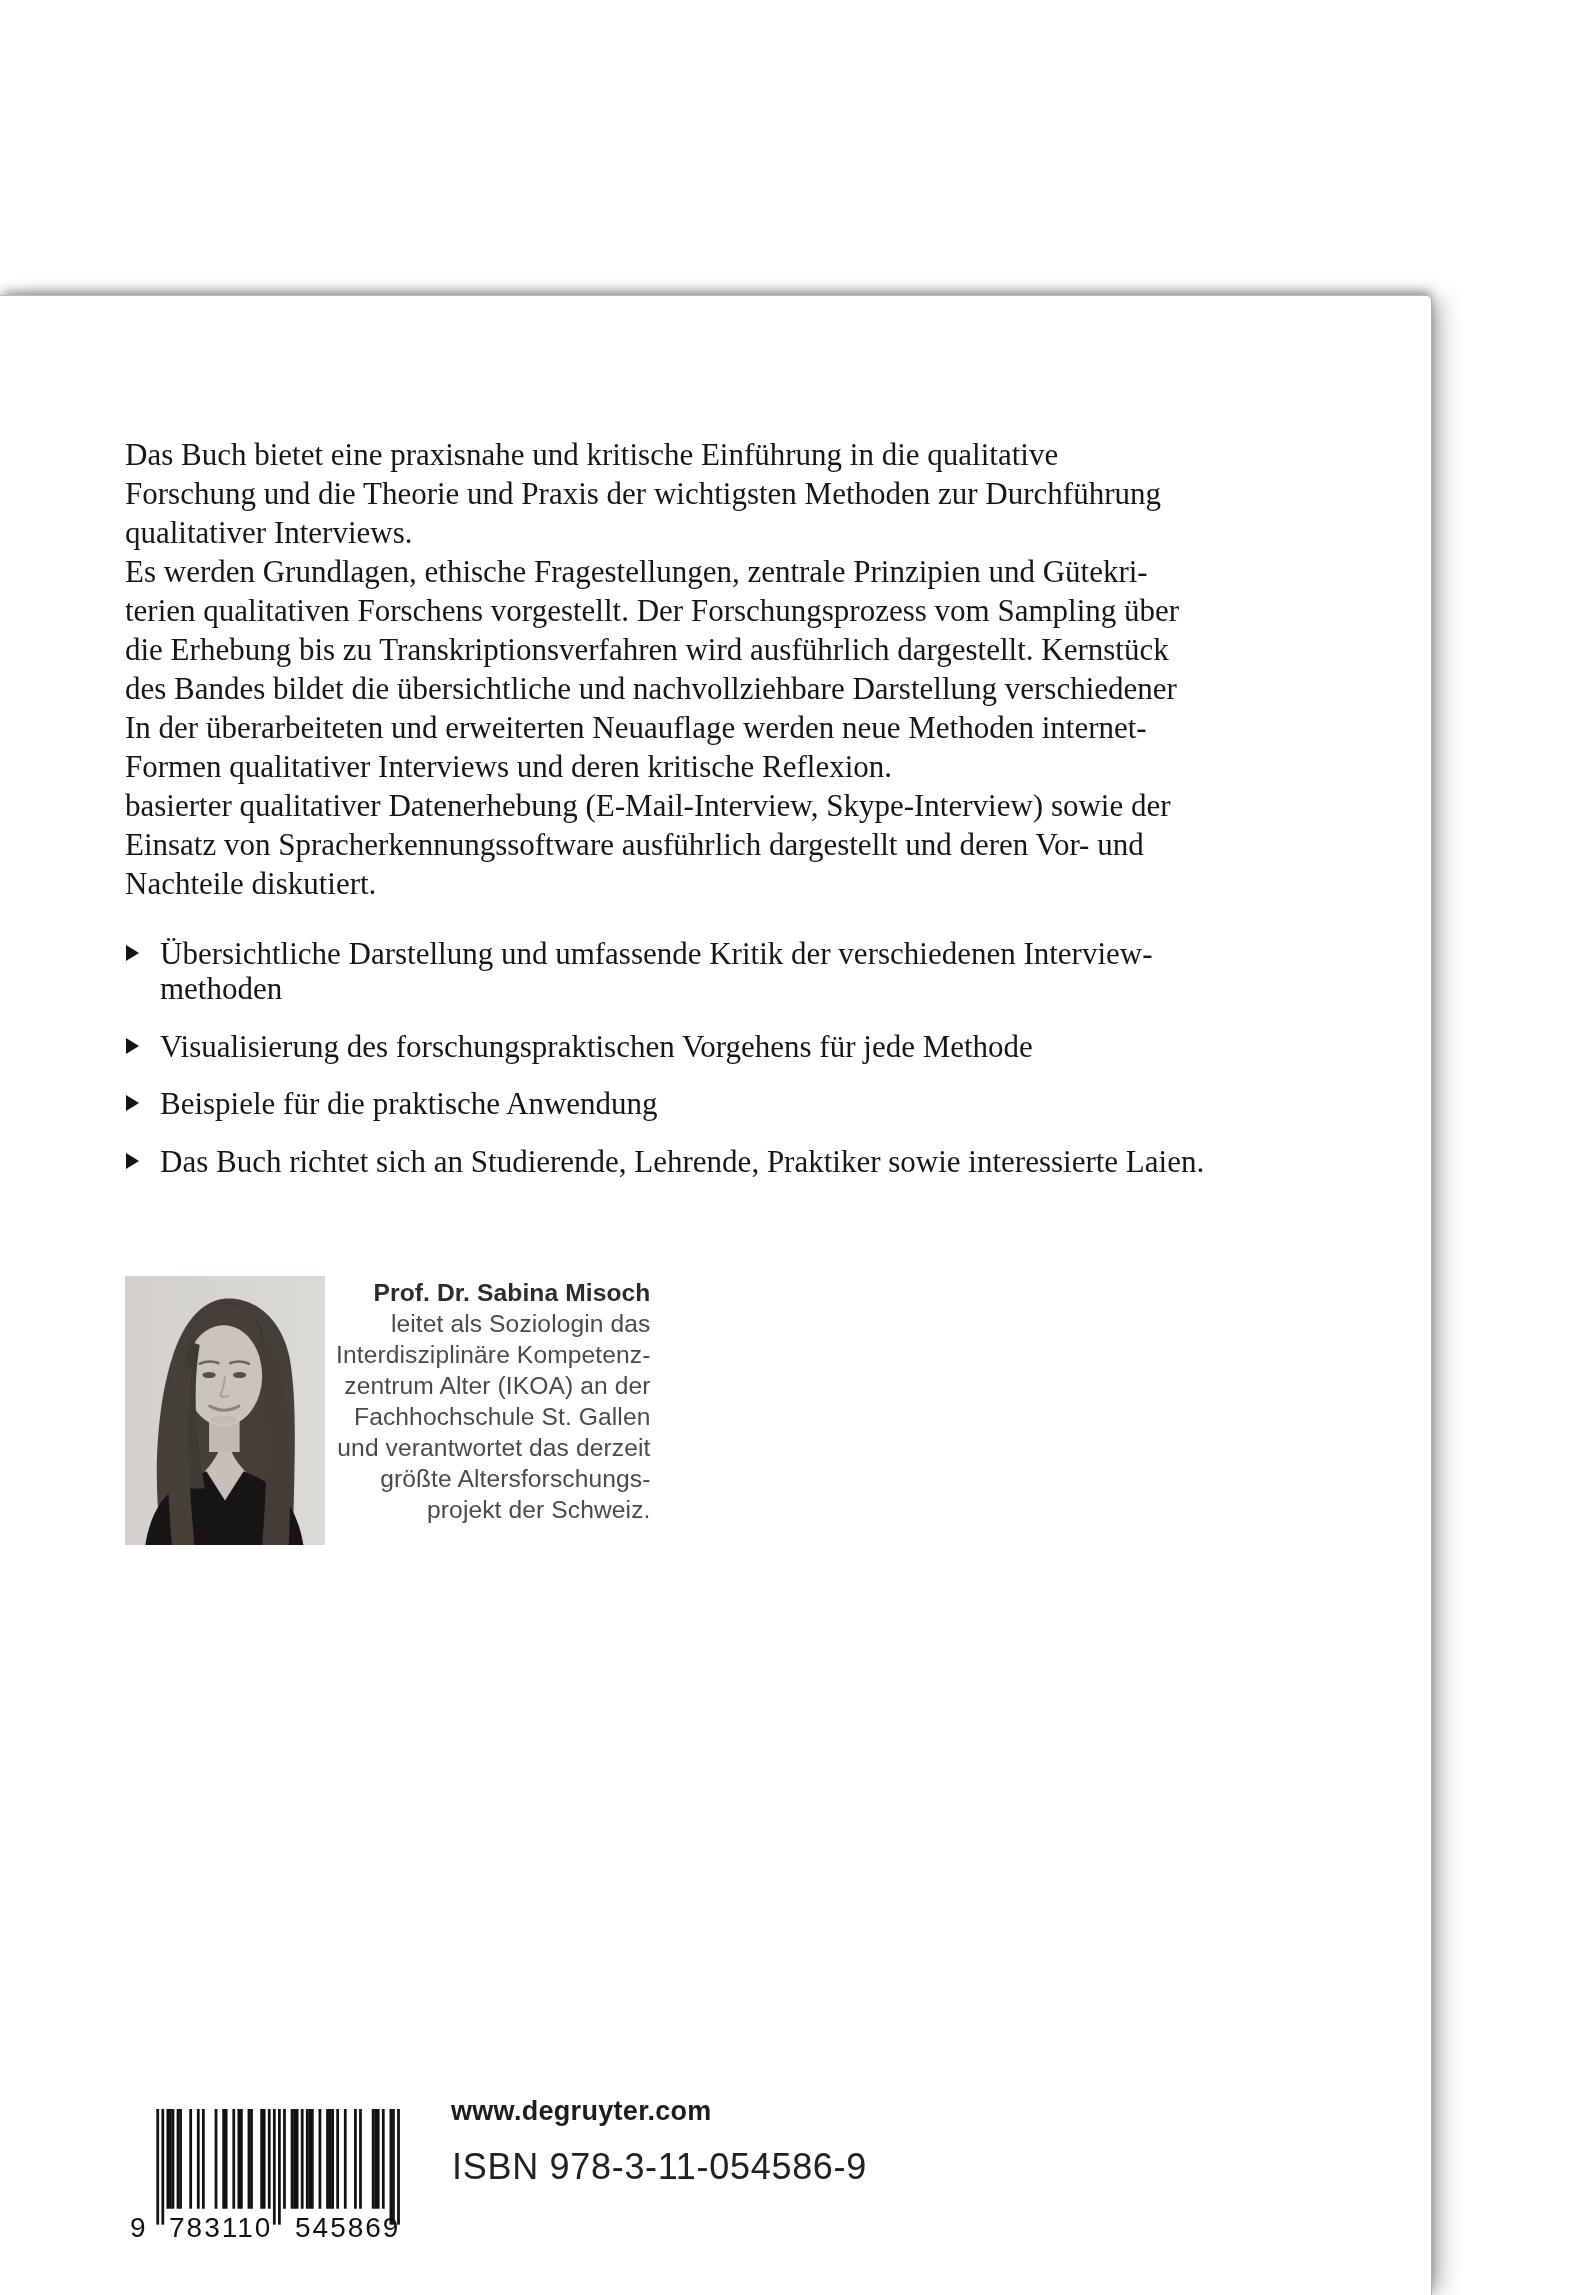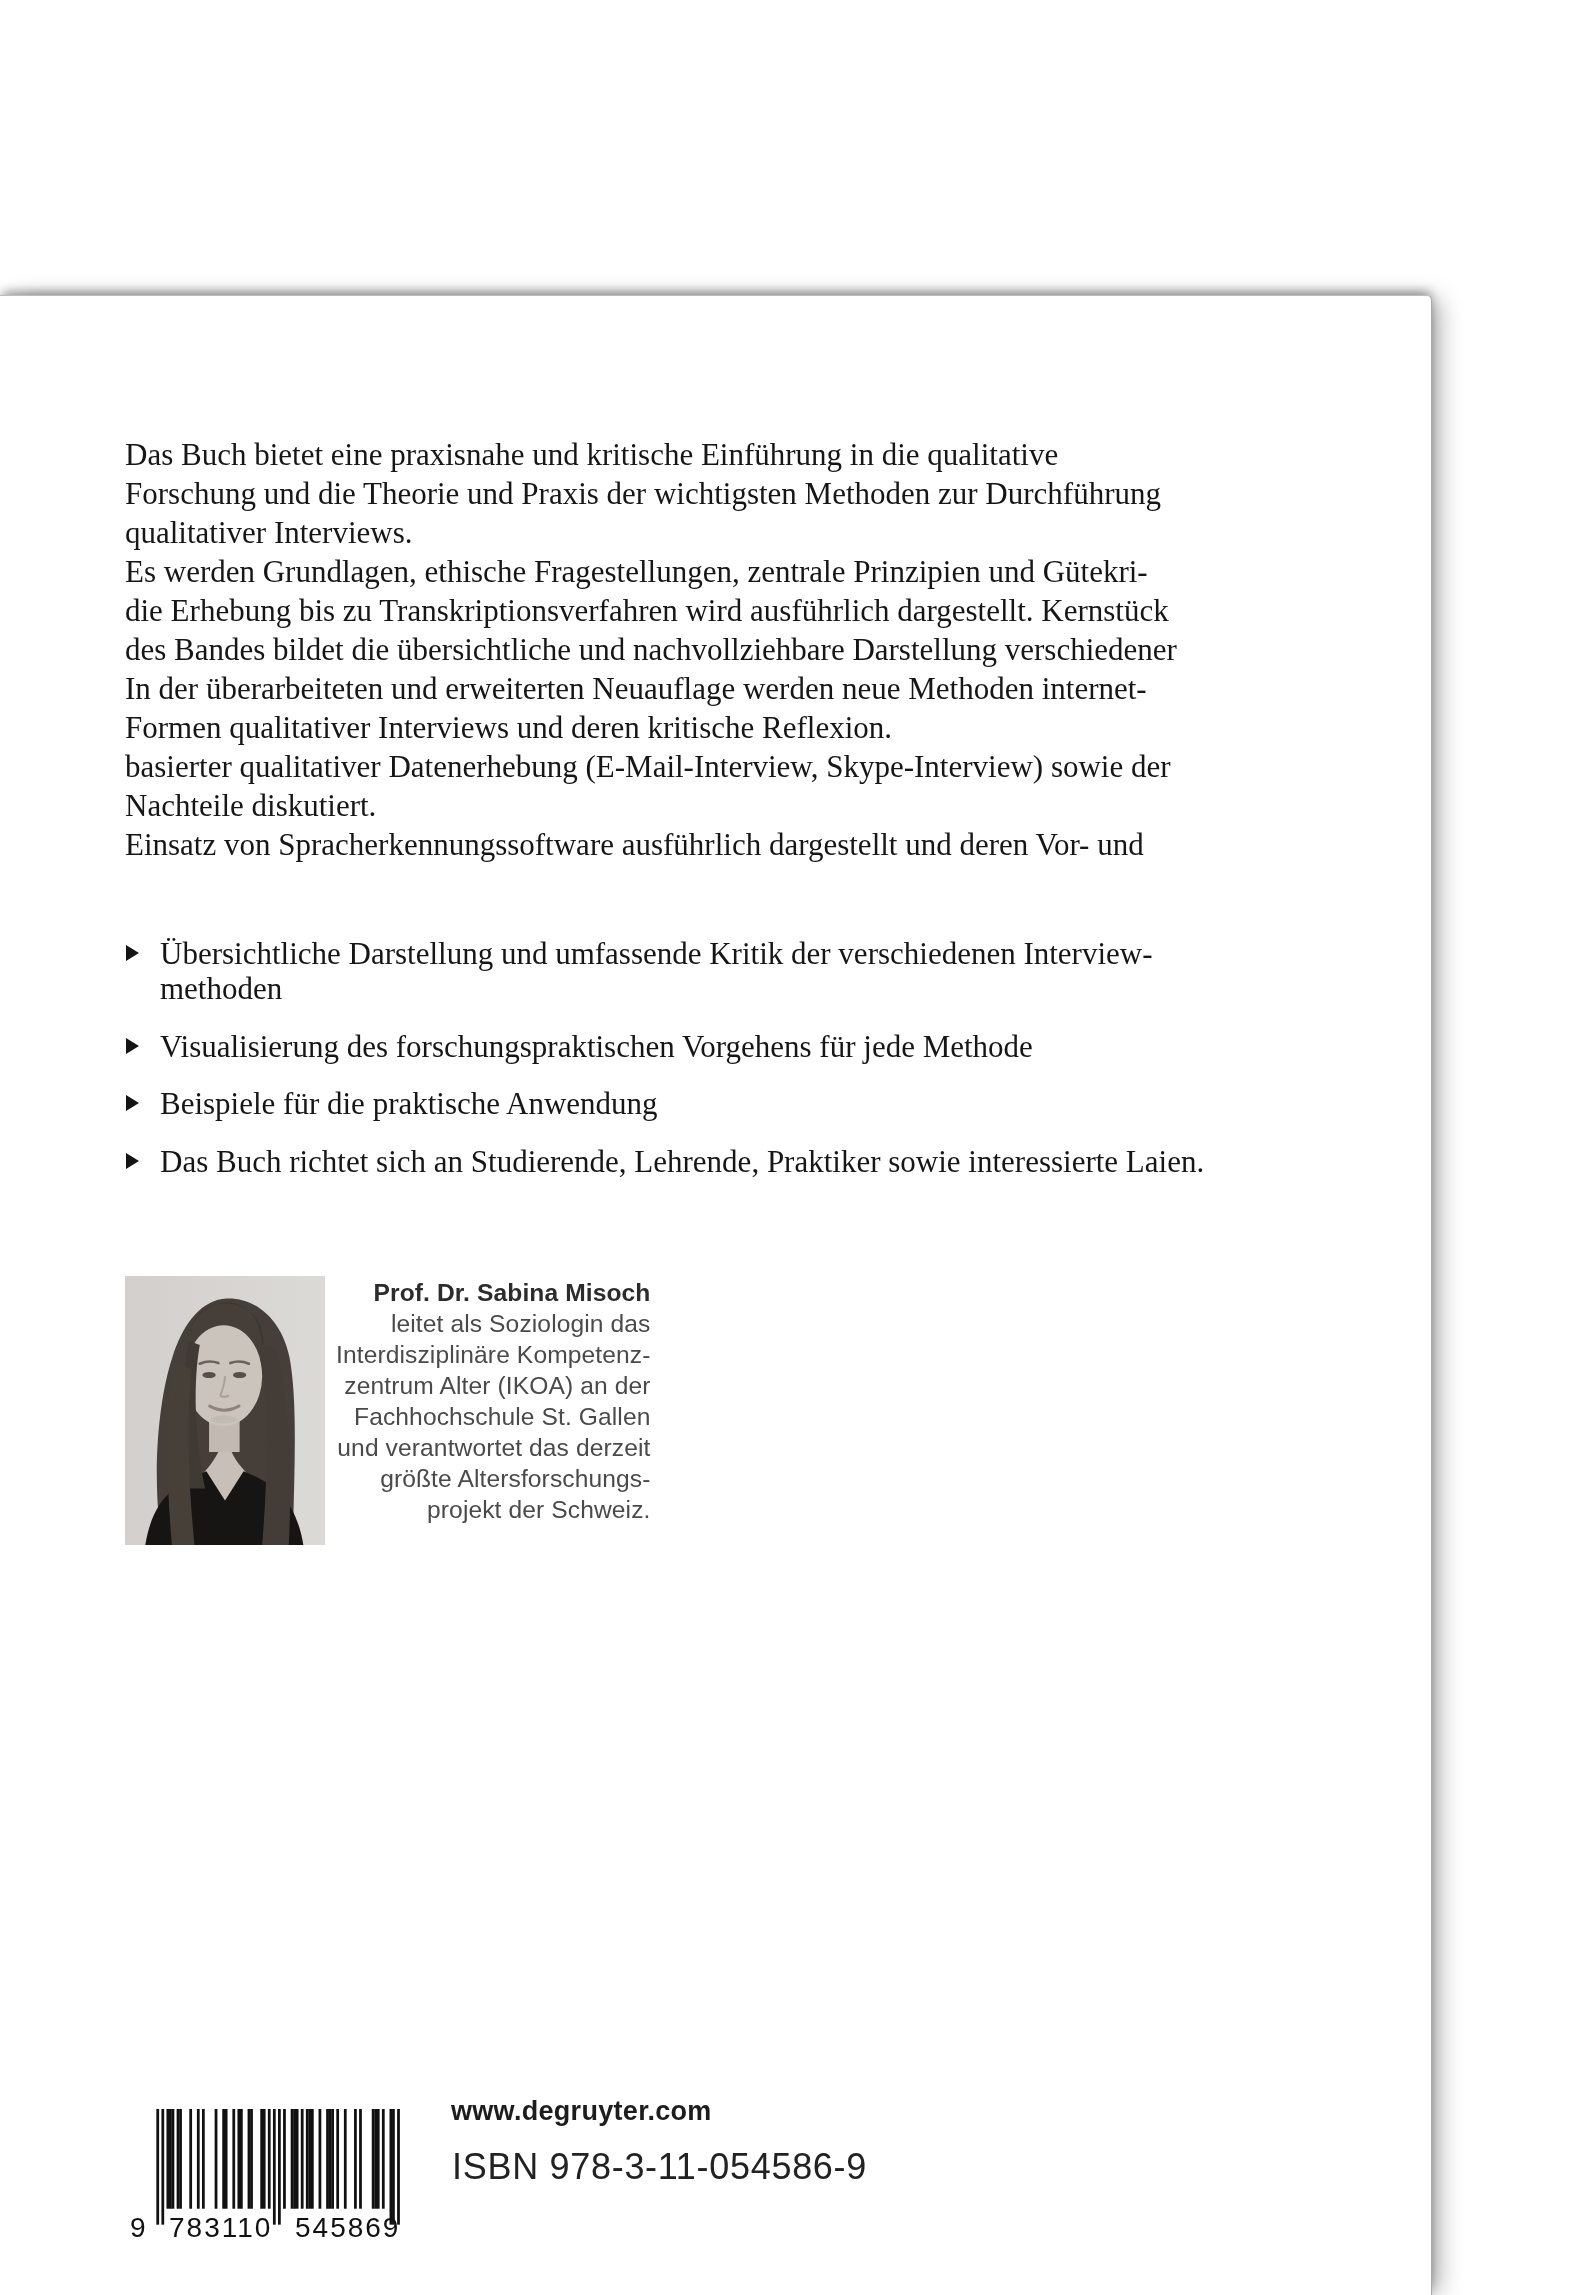--- a/index.html
+++ b/index.html
@@ -77,27 +77,28 @@
   <div class="edge-strip edge-blue"></div>
   <div class="edge-strip edge-gray"></div>
 
   <div class="page">
 
     <div class="blurb">
       <div class="line">Das Buch bietet eine praxisnahe und kritische Einführung in die qualitative</div>
       <div class="line">Forschung und die Theorie und Praxis der wichtigsten Methoden zur Durchführung</div>
       <div class="line">qualitativer Interviews.</div>
       <div class="line">Es werden Grundlagen, ethische Fragestellungen, zentrale Prinzipien und Gütekri-</div>
+      <div class="line">terien qualitativen Forschens vorgestellt. Der Forschungsprozess vom Sampling über</div>
       <div class="line">die Erhebung bis zu Transkriptionsverfahren wird ausführlich dargestellt. Kernstück</div>
       <div class="line">des Bandes bildet die übersichtliche und nachvollziehbare Darstellung verschiedener</div>
       <div class="line">In der überarbeiteten und erweiterten Neuauflage werden neue Methoden internet-</div>
       <div class="line">Formen qualitativer Interviews und deren kritische Reflexion.</div>
       <div class="line">basierter qualitativer Datenerhebung (E-Mail-Interview, Skype-Interview) sowie der</div>
+      <div class="line">Einsatz von Spracherkennungssoftware ausführlich dargestellt und deren Vor- und</div>
       <div class="line">Nachteile diskutiert.</div>
-      <div class="line">Einsatz von Spracherkennungssoftware ausführlich dargestellt und deren Vor- und</div>
     </div>
 
     <div class="bullets">
       <div class="bullet-item">
         <span class="tri"></span>
         <div class="line">Übersichtliche Darstellung und umfassende Kritik der verschiedenen Interview-</div>
         <div class="line">methoden</div>
       </div>
       <div class="bullet-item">
         <span class="tri"></span>

